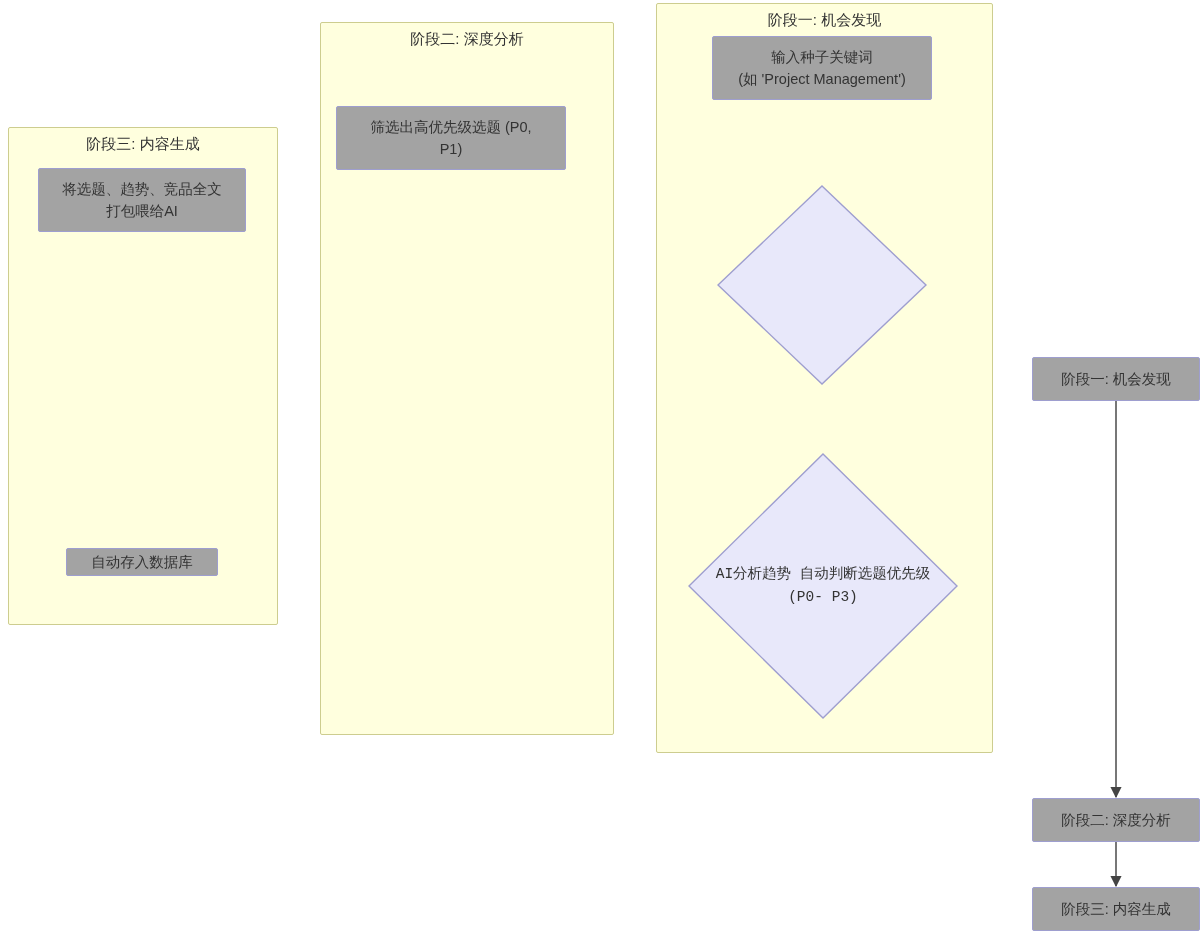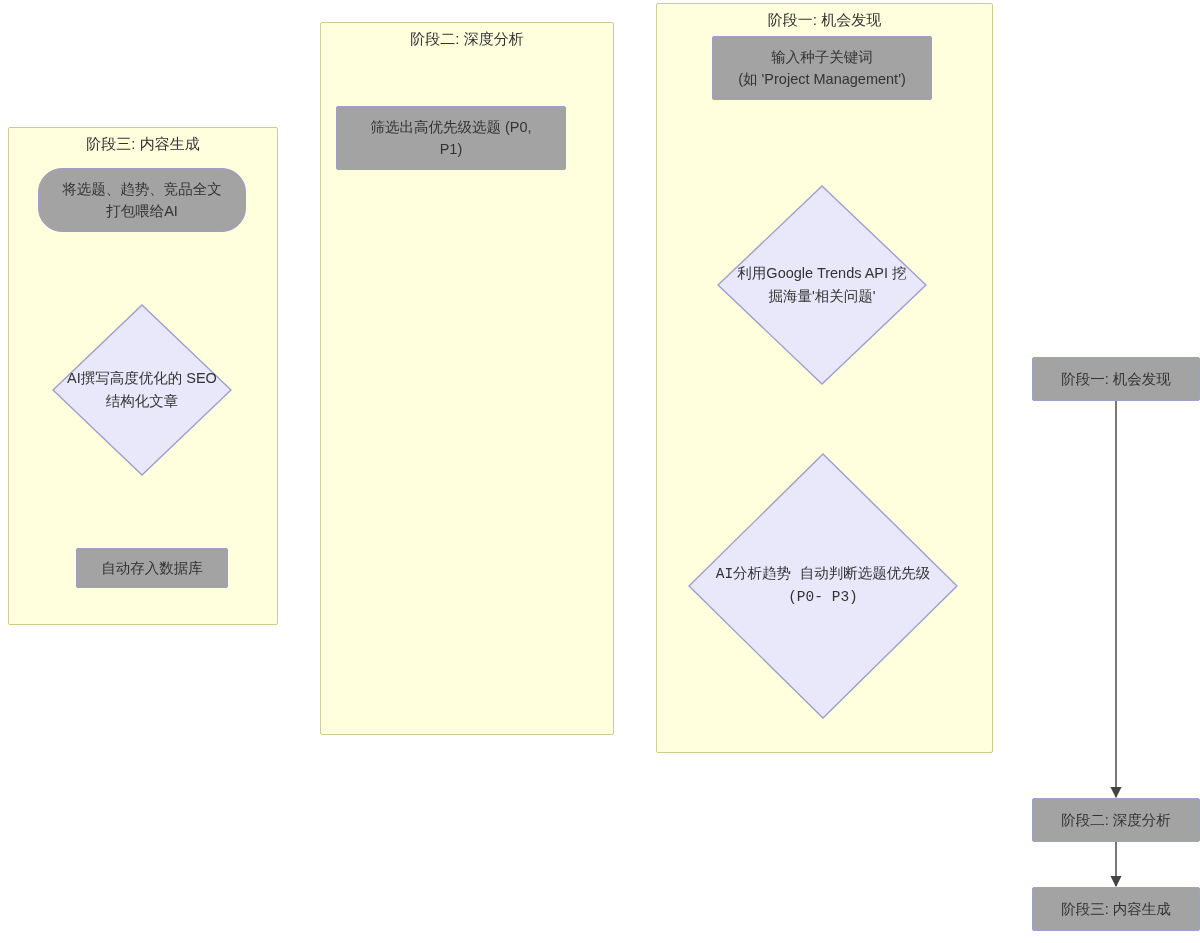--- a/index.html
+++ b/index.html
@@ -109,40 +109,29 @@
     <line x1="822" y1="385" x2="822" y2="453" stroke="#555555" stroke-width="1.6" marker-end="url(#arrow)"></line>
 
     <line x1="1116" y1="401" x2="1116" y2="797" stroke="#555555" stroke-width="1.6" marker-end="url(#arrow)"></line>
     <line x1="1116" y1="842" x2="1116" y2="886" stroke="#555555" stroke-width="1.6" marker-end="url(#arrow)"></line>
   </svg>
 
   <div class="subgraph" style="left:8px; top:127px; width:270px; height:498px;">
     <div class="subgraph-title">阶段三: 内容生成</div>
   </div>
 
-  <div class="node-rect" style="left:38px; top:168px; width:208px; height:64px;border-radius:24px;">
+  <div class="node-rect" style="left:38px; top:168px; width:208px; height:64px;">
     <span>
       <span class="lbl">将选题、趋势、竞品全文</span>
       <span class="lbl">打包喂给AI</span>
     </span>
   </div>
 
-  <div class="node-diamond" style="left:52px; top:304px; width:180px; height:172px;">
-    <svg class="shape" viewBox="0 0 180 172" preserveAspectRatio="none">
-      <polygon points="90,1 179,86 90,171 1,86" fill="#e8e8fa" stroke="#9e9ecf" stroke-width="1.4"></polygon>
-    </svg>
-    <div class="dtext">
-      <span>
-        <span class="lbl">AI撰写高度优化的</span>
-        <span class="lbl">SEO结构化文章</span>
-      </span>
-    </div>
-  </div>
 
-  <div class="node-rect" style="left:76px; top:548px; width:152px; height:40px;">
+  <div class="node-rect" style="left:66px; top:548px; width:152px; height:28px;">
     <span>
       <span class="lbl">自动存入数据库</span>
     </span>
   </div>
 
   <div class="subgraph" style="left:320px; top:22px; width:294px; height:713px;">
     <div class="subgraph-title">阶段二: 深度分析</div>
   </div>
 
   <div class="node-rect" style="left:336px; top:58px; width:230px; height:64px;margin-top:48px;">
@@ -162,26 +151,20 @@
     <span>
       <span class="lbl">输入种子关键词</span>
       <span class="lbl">(如 'Project Management')</span>
     </span>
   </div>
 
   <div class="node-diamond" style="left:717px; top:185px; width:210px; height:200px;">
     <svg class="shape" viewBox="0 0 210 200" preserveAspectRatio="none">
       <polygon points="105,1 209,100 105,199 1,100" fill="#e8e8fa" stroke="#9e9ecf" stroke-width="1.4"></polygon>
     </svg>
-    <div class="dtext">
-      <span>
-        <span class="lbl">利用Google Trends API</span>
-        <span class="lbl">挖掘海量'相关问题'</span>
-      </span>
-    </div>
   </div>
 
   <div class="node-diamond" style="left:688px; top:453px; width:270px; height:266px;font-family:Liberation Mono, monospace;">
     <svg class="shape" viewBox="0 0 270 266" preserveAspectRatio="none">
       <polygon points="135,1 269,133 135,265 1,133" fill="#e8e8fa" stroke="#9e9ecf" stroke-width="1.4"></polygon>
     </svg>
     <div class="dtext">
       <span>
         <span class="lbl">AI分析趋势</span>
         <span class="lbl">自动判断选题优先级 (P0-</span>

